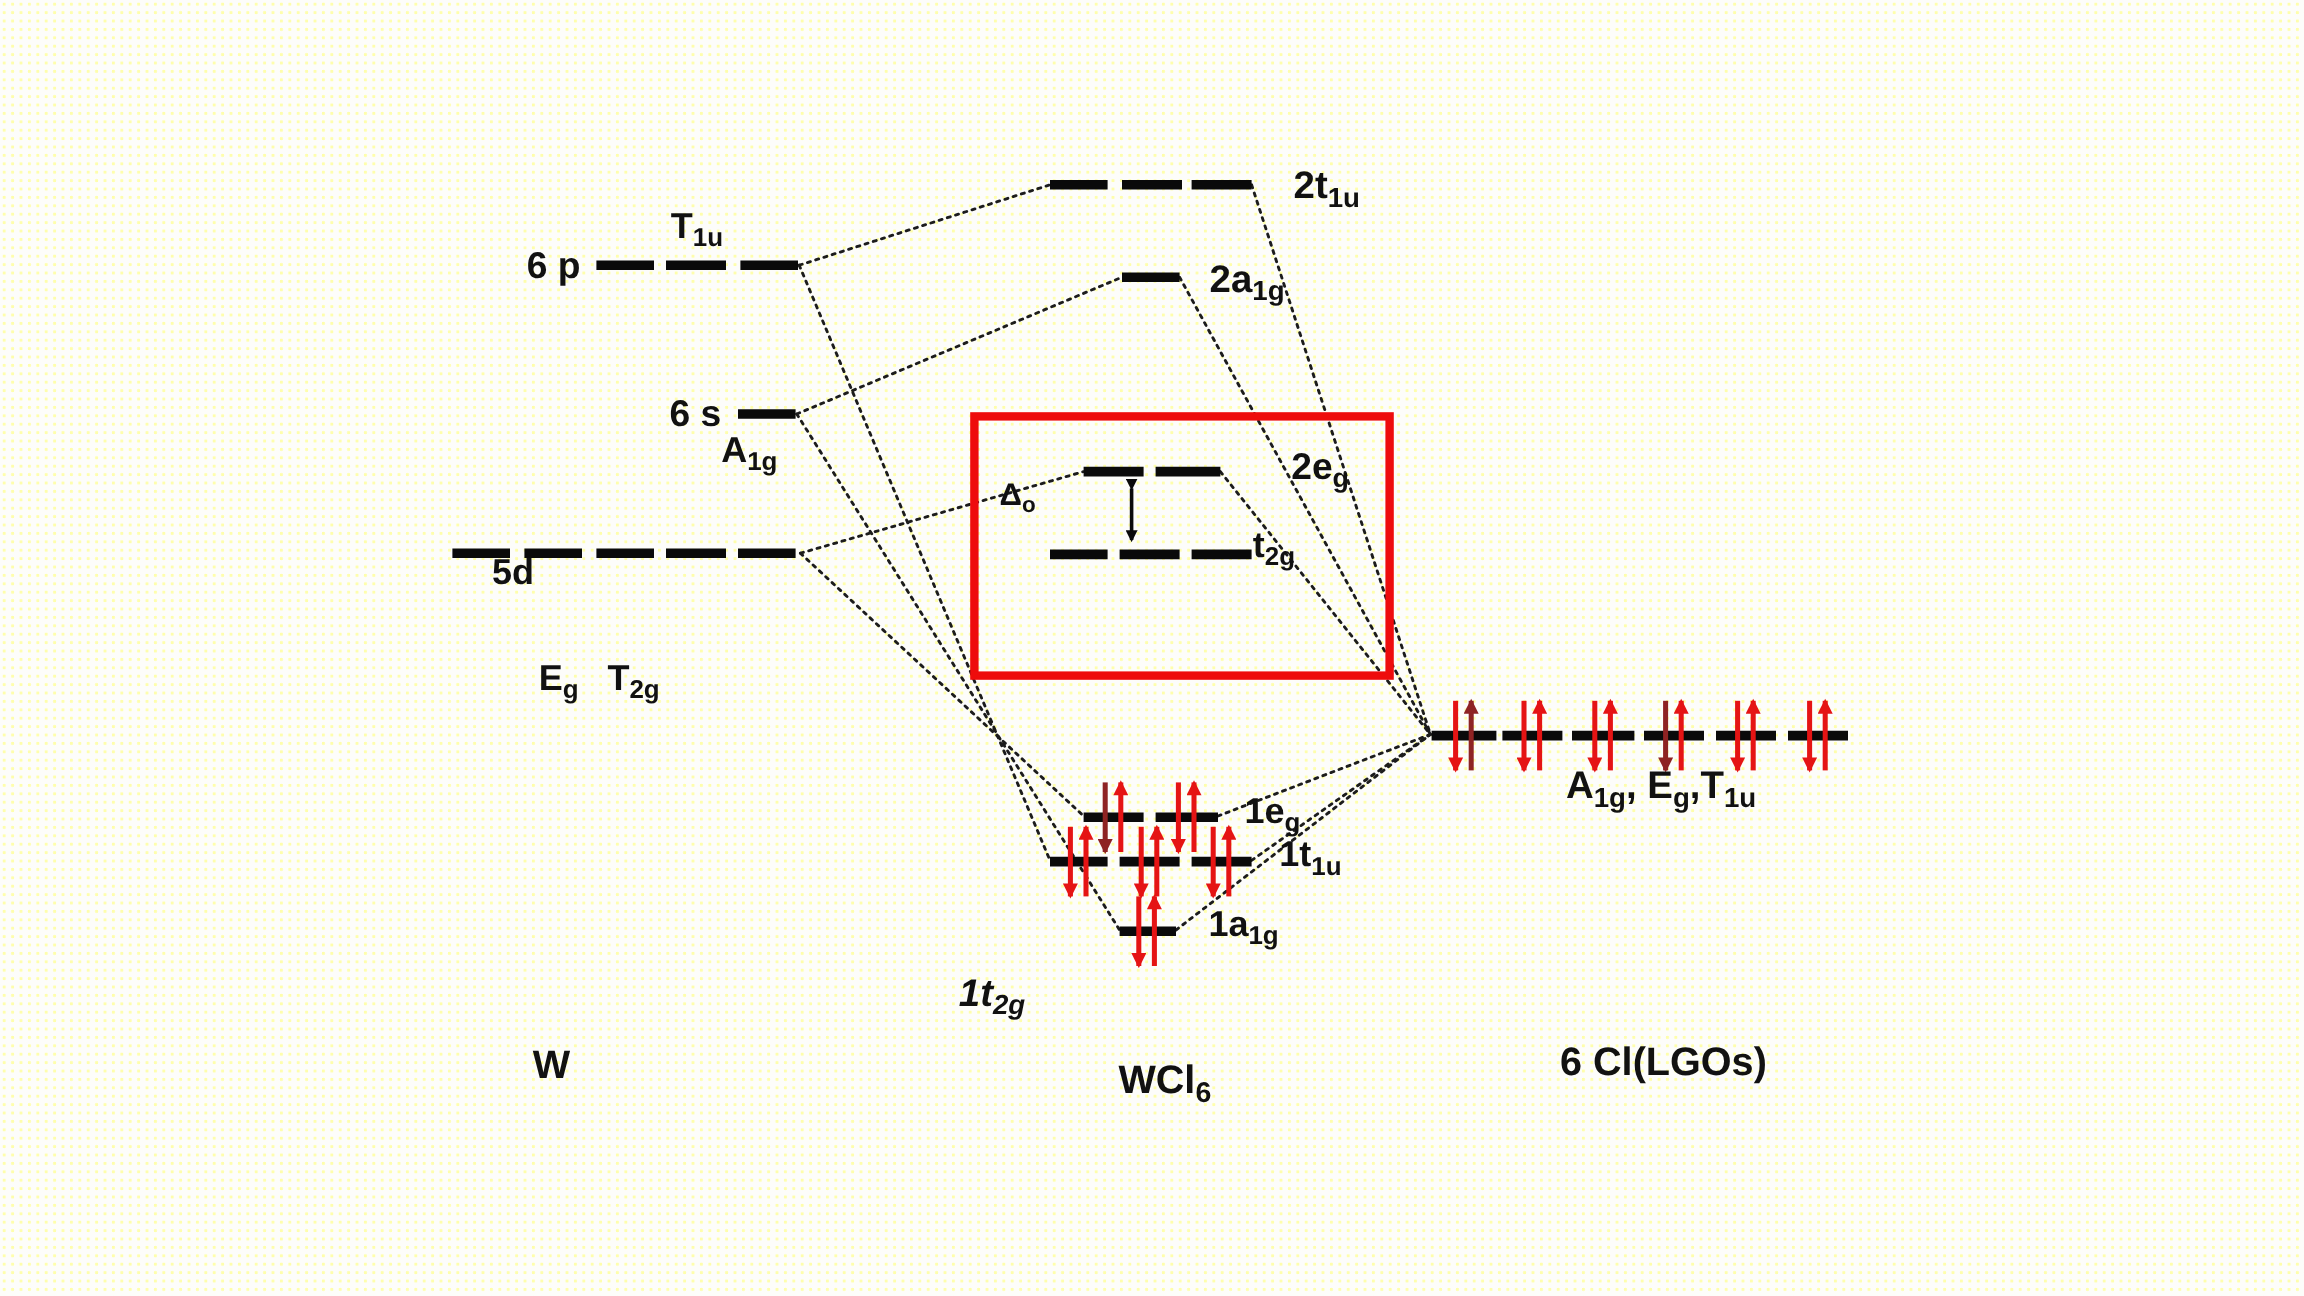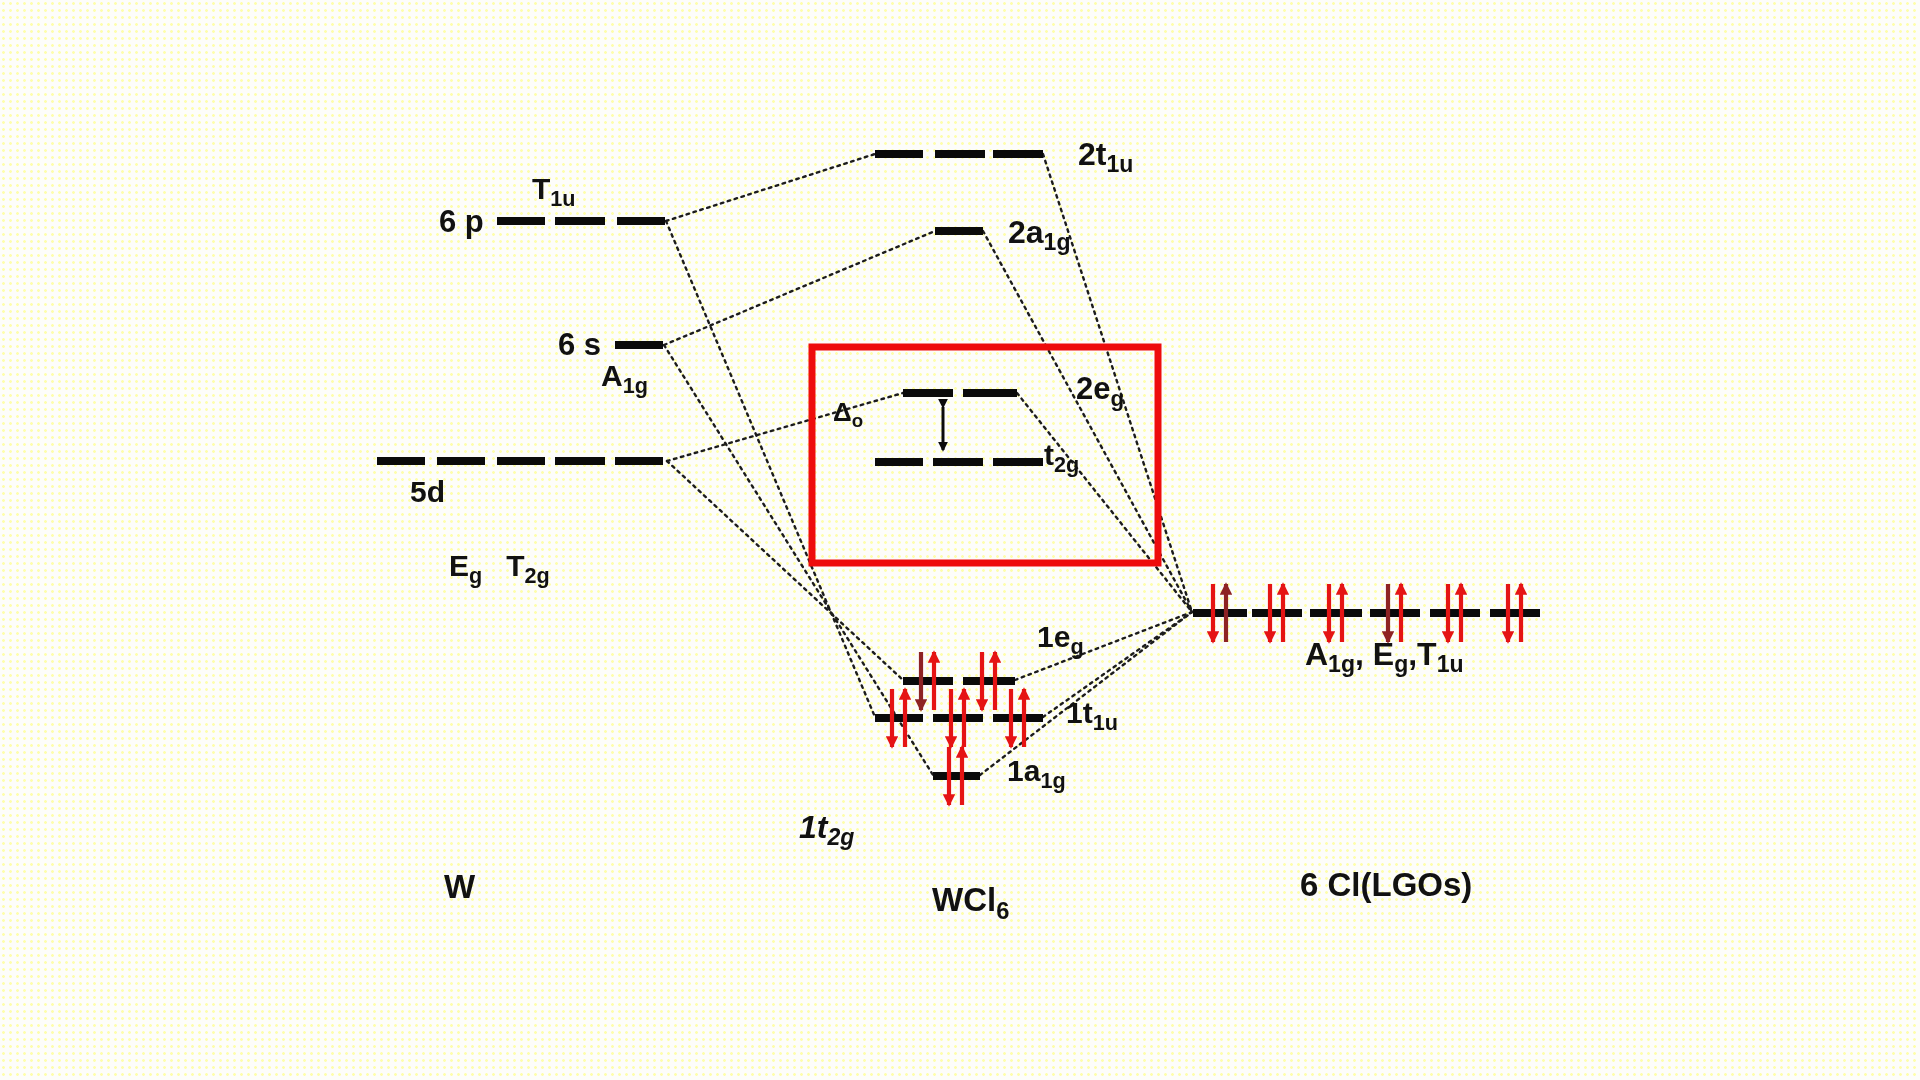--- a/index.html
+++ b/index.html
@@ -182,30 +182,30 @@
       <g>
         <line x1="1508" y1="584" x2="1508" y2="642" stroke="#e51414" marker-end="url(#ah-red)"></line>
         <line x1="1521" y1="642" x2="1521" y2="584" stroke="#e51414" marker-end="url(#ah-red)"></line>
       </g>
     </g>
   </svg>
 
   <div class="lbl fs31" style="left:400px;top:206px">
     <span>6 p</span>
   </div>
-  <div class="lbl fs30" style="left:532px;top:174px">
+  <div class="lbl fs30" style="left:559px;top:174px">
     <span>T</span><sub>1u</sub>
   </div>
   <div class="lbl fs31" style="left:519px;top:329px">
     <span>6 s</span>
   </div>
   <div class="lbl fs30" style="left:601px;top:361px">
     <span>A</span><sub>1g</sub>
   </div>
-  <div class="lbl fs30" style="left:410px;top:477px">
+  <div class="lbl fs30" style="left:410px;top:463px">
     <span>5d</span>
   </div>
   <div class="lbl fs30" style="left:449px;top:551px">
     <span><span>E</span><sub>g</sub></span><span class="gap-left"><span>T</span><sub>2g</sub></span>
   </div>
 
   <div class="lbl fs32" style="left:1078px;top:138px">
     <span>2t</span><sub>1u</sub>
   </div>
   <div class="lbl fs32" style="left:1008px;top:216px">
@@ -213,21 +213,21 @@
   </div>
   <div class="lbl fs31" style="left:1037px;top:373px">
     <span>2e</span><sub>g</sub>
   </div>
   <div class="lbl fs29" style="left:833px;top:399px">
     <span>Δ</span><sub>o</sub>
   </div>
   <div class="lbl fs30" style="left:1044px;top:440px">
     <span>t</span><sub>2g</sub>
   </div>
-  <div class="lbl fs30" style="left:1037px;top:622px">
+  <div class="lbl fs30" style="left:1037px;top:662px">
     <span>1e</span><sub>g</sub>
   </div>
   <div class="lbl fs30" style="left:1066px;top:698px">
     <span>1t</span><sub>1u</sub>
   </div>
   <div class="lbl fs30" style="left:1007px;top:756px">
     <span>1a</span><sub>1g</sub>
   </div>
   <div class="lbl fs28" style="left:799px;top:811px">
     <span>1t</span><sub>2g</sub>

